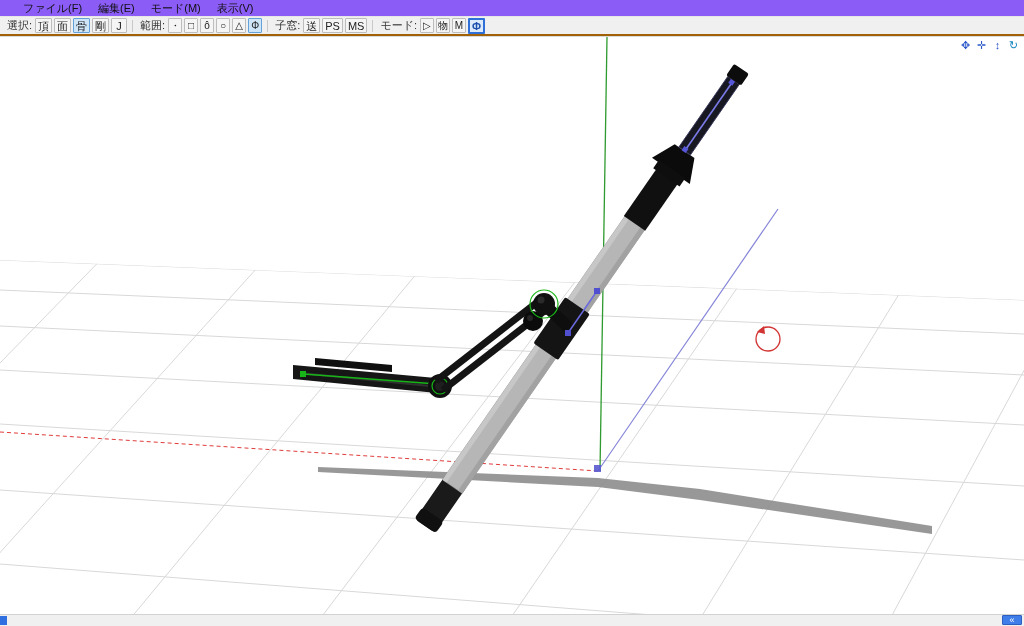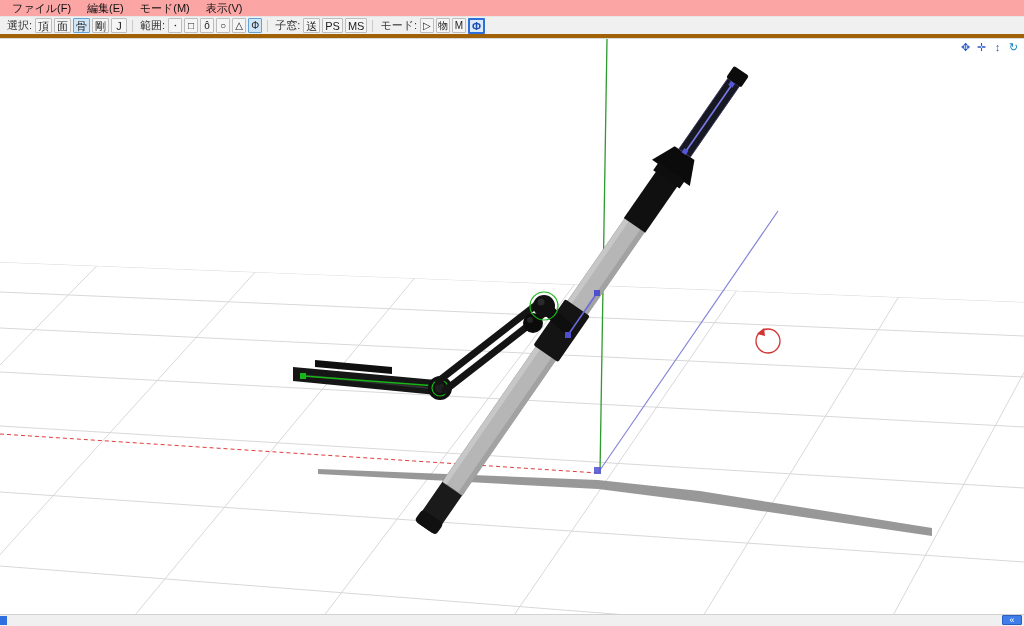--- a/index.html
+++ b/index.html
@@ -5,29 +5,29 @@
   html,body{margin:0;padding:0;}
   body{
     width:1024px;height:626px;overflow:hidden;
     font-family:"Liberation Sans","DejaVu Sans",sans-serif;
     background:#ffffff;-webkit-font-smoothing:antialiased;
   }
   .app{width:1024px;height:626px;display:flex;flex-direction:column;}
 
   
   .menubar{
-    height:16px;background:#fca5a5;border-bottom:1px solid #e6e6e6;
+    height:16px;background:#8b5cf6;border-bottom:1px solid #e6e6e6;
     display:flex;align-items:center;font-size:11px;color:#111;
-    padding-left:4px;flex:0 0 auto;
+    padding-left:15px;flex:0 0 auto;
   }
   .menu-item{padding:1px 8px;cursor:default;}
 
   
   .toolbar{
-    height:17px;background:#f0f0f0;border-bottom:4px solid #a16207;
+    height:17px;background:#f0f0f0;border-bottom:2px solid #a16207;
     display:flex;align-items:center;font-size:11px;color:#222;
     padding-left:4px;flex:0 0 auto;white-space:nowrap;
   }
   .tb-label{margin:0 2px 0 3px;color:#333;}
   .tb-btn{
     font-family:inherit;font-size:11px;line-height:12px;
     min-width:16px;height:15px;margin:0 1px;padding:0 2px;
     background:#f5f5f5;border:1px solid #bdbdbd;border-radius:1px;
     color:#222;cursor:default;box-sizing:border-box;
   }

